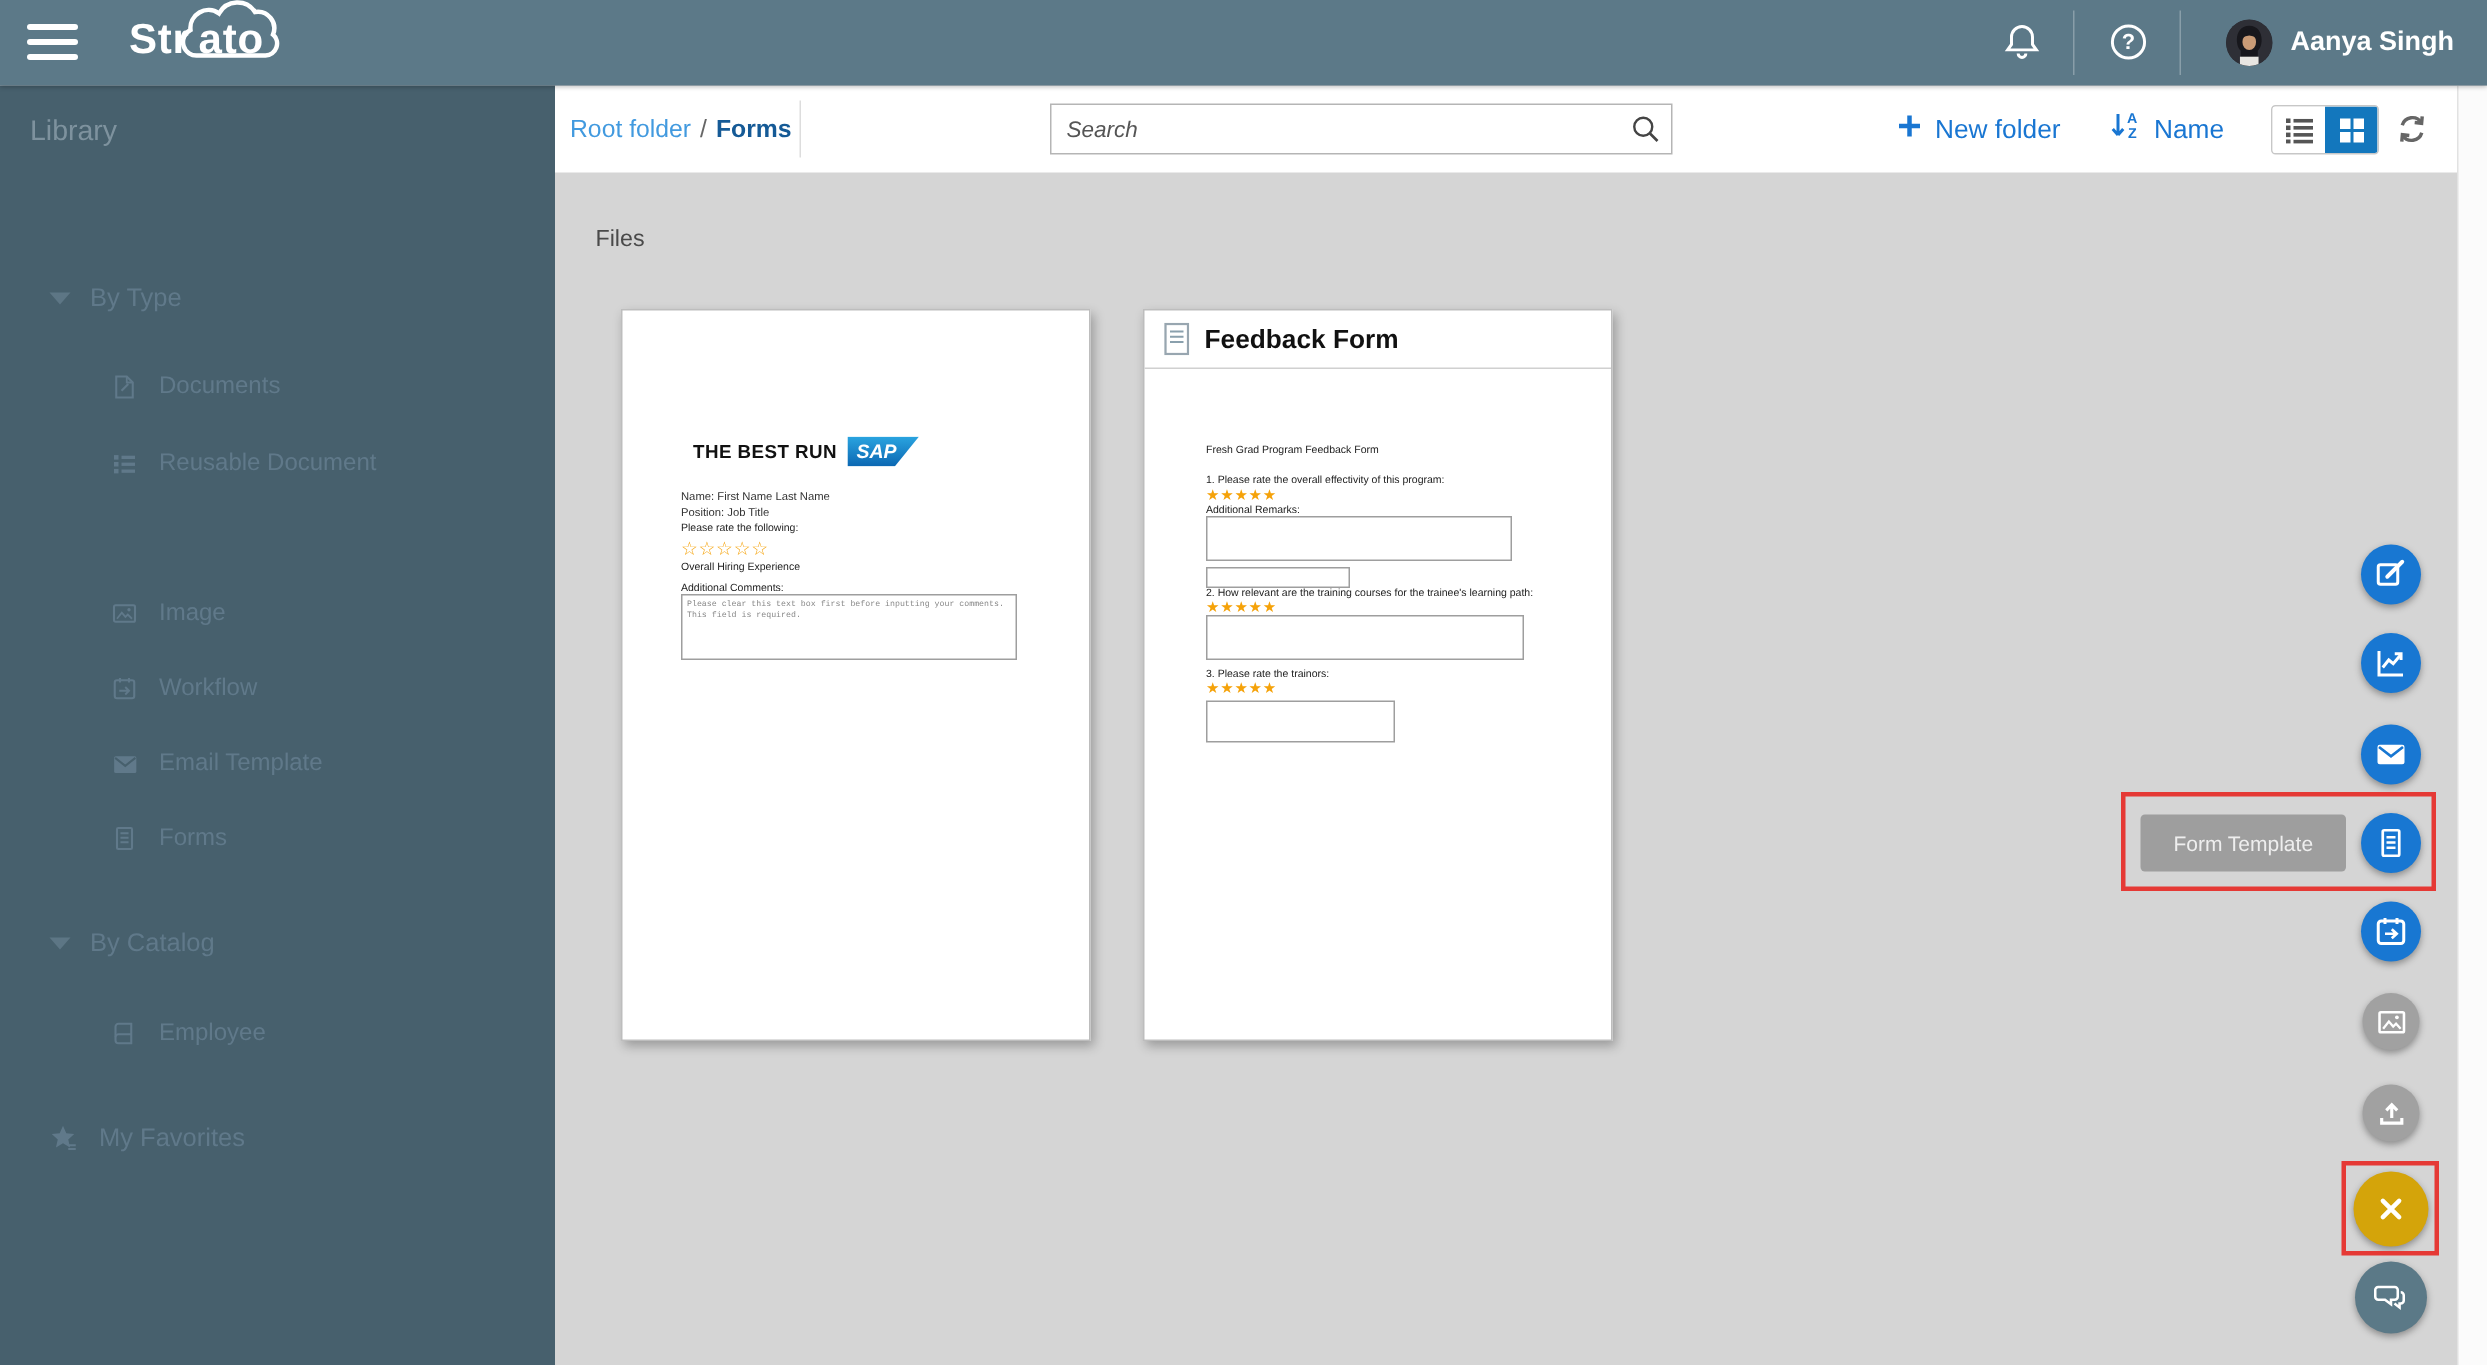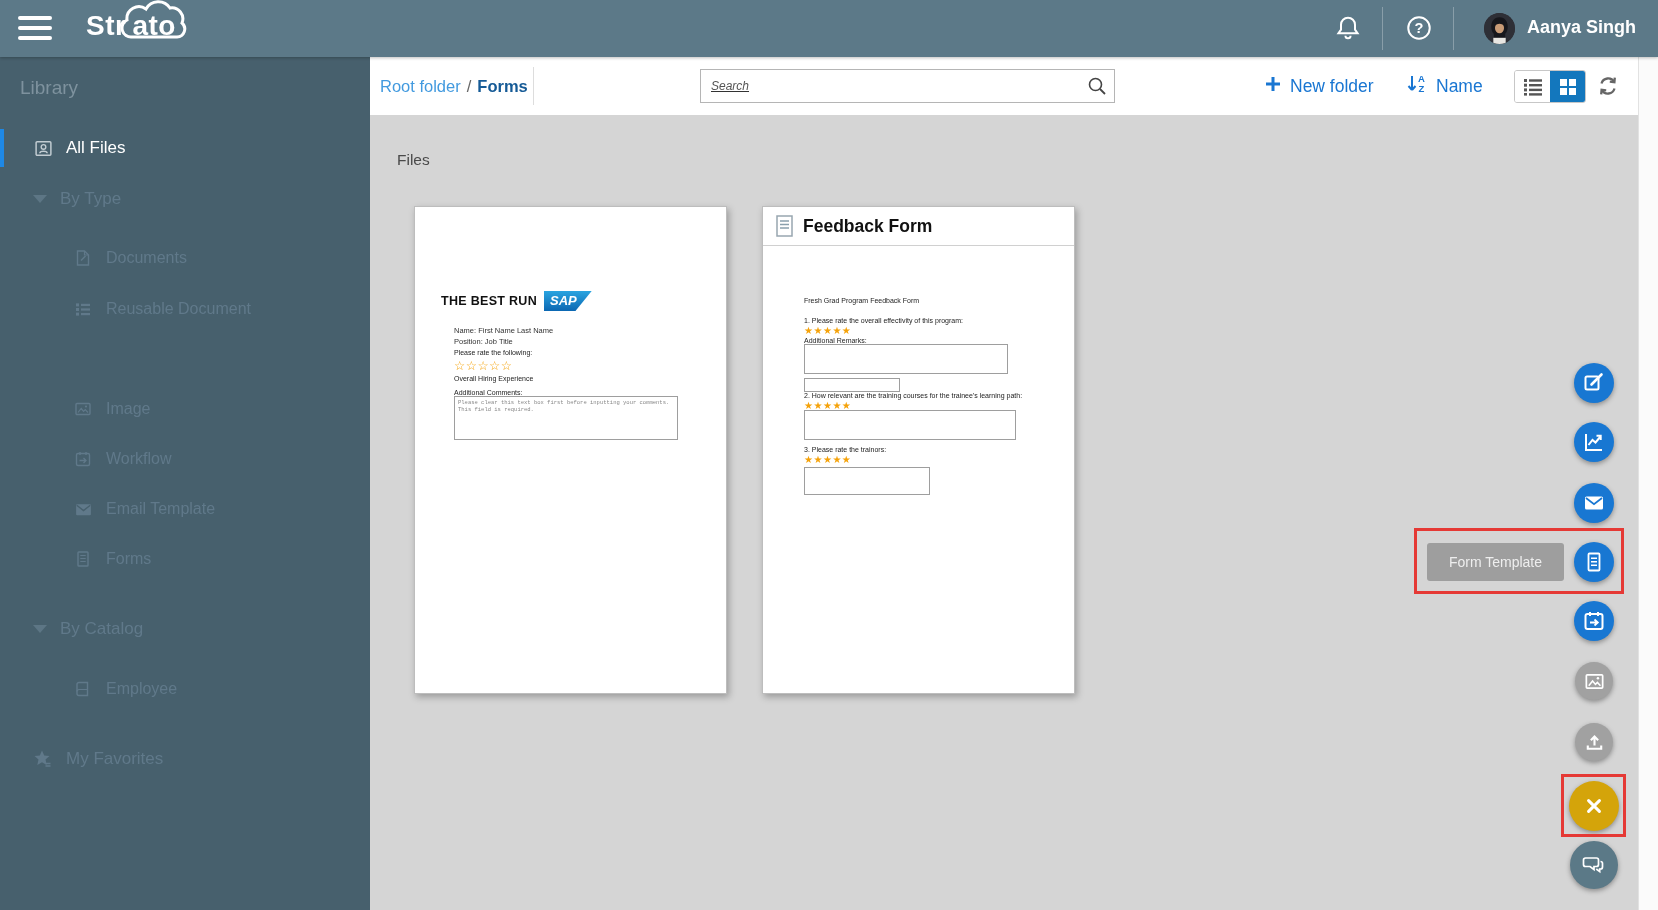--- a/index.html
+++ b/index.html
@@ -37,21 +37,21 @@
 
   
   .toolbar { position:absolute; top:57px; left:370px; width:1268px; height:58px; background:#fff; z-index:10; }
   .breadcrumb { position:absolute; left:10px; top:0; height:58px; display:flex; align-items:center; font-size:16.5px; }
   .bc-root { color:#429adf; cursor:pointer; }
   .bc-sep { color:#666; margin:0 6px; }
   .bc-cur { color:#155a96; font-weight:bold; }
   .bc-div { position:absolute; left:163px; top:10px; width:1px; height:38px; background:#ddd; }
   .search-wrap { position:absolute; left:330px; top:12px; width:415px; height:34px; }
   .search-input { width:100%; height:100%; border:1px solid #b5b5b5; padding:0 34px 0 10px;
-    font-size:12px; font-family:"Liberation Sans",sans-serif; color:#333; outline:none;text-decoration:underline; }
+    font-size:15px; font-family:"Liberation Sans",sans-serif; color:#333; outline:none; }
   .search-input::placeholder { font-style:italic; color:#555; }
   .search-icn { position:absolute; right:8px; top:7px; cursor:pointer; }
   .tb-btn { position:absolute; top:0; height:58px; display:flex; align-items:center; gap:7px;
     color:#1976d2; font-size:17.5px; cursor:pointer; }
   .new-folder { left:893px; }
   .sort-btn { left:1035px; }
   .view-toggle { position:absolute; left:1144px; top:13px; height:33px; display:flex;
     border:1px solid #c7c7c7; border-radius:3px; overflow:hidden; }
   .vt-btn { width:35px; height:31px; display:flex; align-items:center; justify-content:center;
     background:#fff; cursor:pointer; }
@@ -134,30 +134,20 @@
           <path d="M10.3 12 q4.7 -3.4 9.4 0 q0.3 -6 -4.7 -6 q-5 0 -4.7 6 z" fill="#17171c"></path>
           <rect x="9" y="24" width="12" height="6" fill="#e8e6e2"></rect>
         </svg>
     </div>
     <div class="user-name">Aanya Singh</div>
   </div>
 
   <div class="sidebar">
     <div class="side-title">Library</div>
 
-    <div class="side-item lvl0 active" style="top:72px">
-      <span class="s-icn">
-          <svg width="19" height="19" viewBox="0 0 18 18">
-            <rect x="2" y="2.5" width="14" height="13" rx="1" fill="none" stroke="currentColor" stroke-width="1.4"></rect>
-            <circle cx="9" cy="7.5" r="2.2" fill="none" stroke="currentColor" stroke-width="1.3"></circle>
-            <path d="M5.5 13.5 c0-2.5 7-2.5 7 0" fill="none" stroke="currentColor" stroke-width="1.3"></path>
-          </svg>
-        </span>
-      <span class="s-lbl">All Files</span>
-    </div>
 
     <div class="side-item lvl0" style="top:123px">
       <span class="caret"></span>
       <span class="s-lbl">By Type</span>
     </div>
 
     <div class="side-item lvl1" style="top:182px">
       <span class="s-icn">
           <svg width="18" height="18" viewBox="0 0 18 18">
             <path d="M3.5 2 h7 l4 4 v10 h-11 z" fill="none" stroke="currentColor" stroke-width="1.4"></path>
@@ -319,21 +309,21 @@
         </svg>
     </div>
   </div>
 
   <div class="right-strip"></div>
 
   <div class="content">
     <div class="files-title">Files</div>
 
     <div class="card card1">
-      <div class="doc-el" style="top:84px; left:26px;">
+      <div class="doc-el" style="top:84px; left:47px;">
         <span class="best-run">THE BEST RUN</span><span class="sap-logo">SAP</span>
       </div>
       <div class="doc-el doc-line" style="top:118px; left:39px;">Name: First Name Last Name</div>
       <div class="doc-el doc-line" style="top:129px; left:39px;">Position: Job Title</div>
       <div class="doc-el doc-label" style="top:142px; left:39px;">Please rate the following:</div>
       <div class="doc-el stars-empty" style="top:153px; left:39px;">☆☆☆☆☆</div>
       <div class="doc-el doc-label" style="top:168px; left:39px;">Overall Hiring Experience</div>
       <div class="doc-el doc-label" style="top:182px; left:39px;">Additional Comments:</div>
       <div class="doc-el doc-box mono-tiny" style="top:189px; left:39px; width:224px; height:44px;">Please clear this text box first before inputting your comments. This field is required.</div>
     </div>

